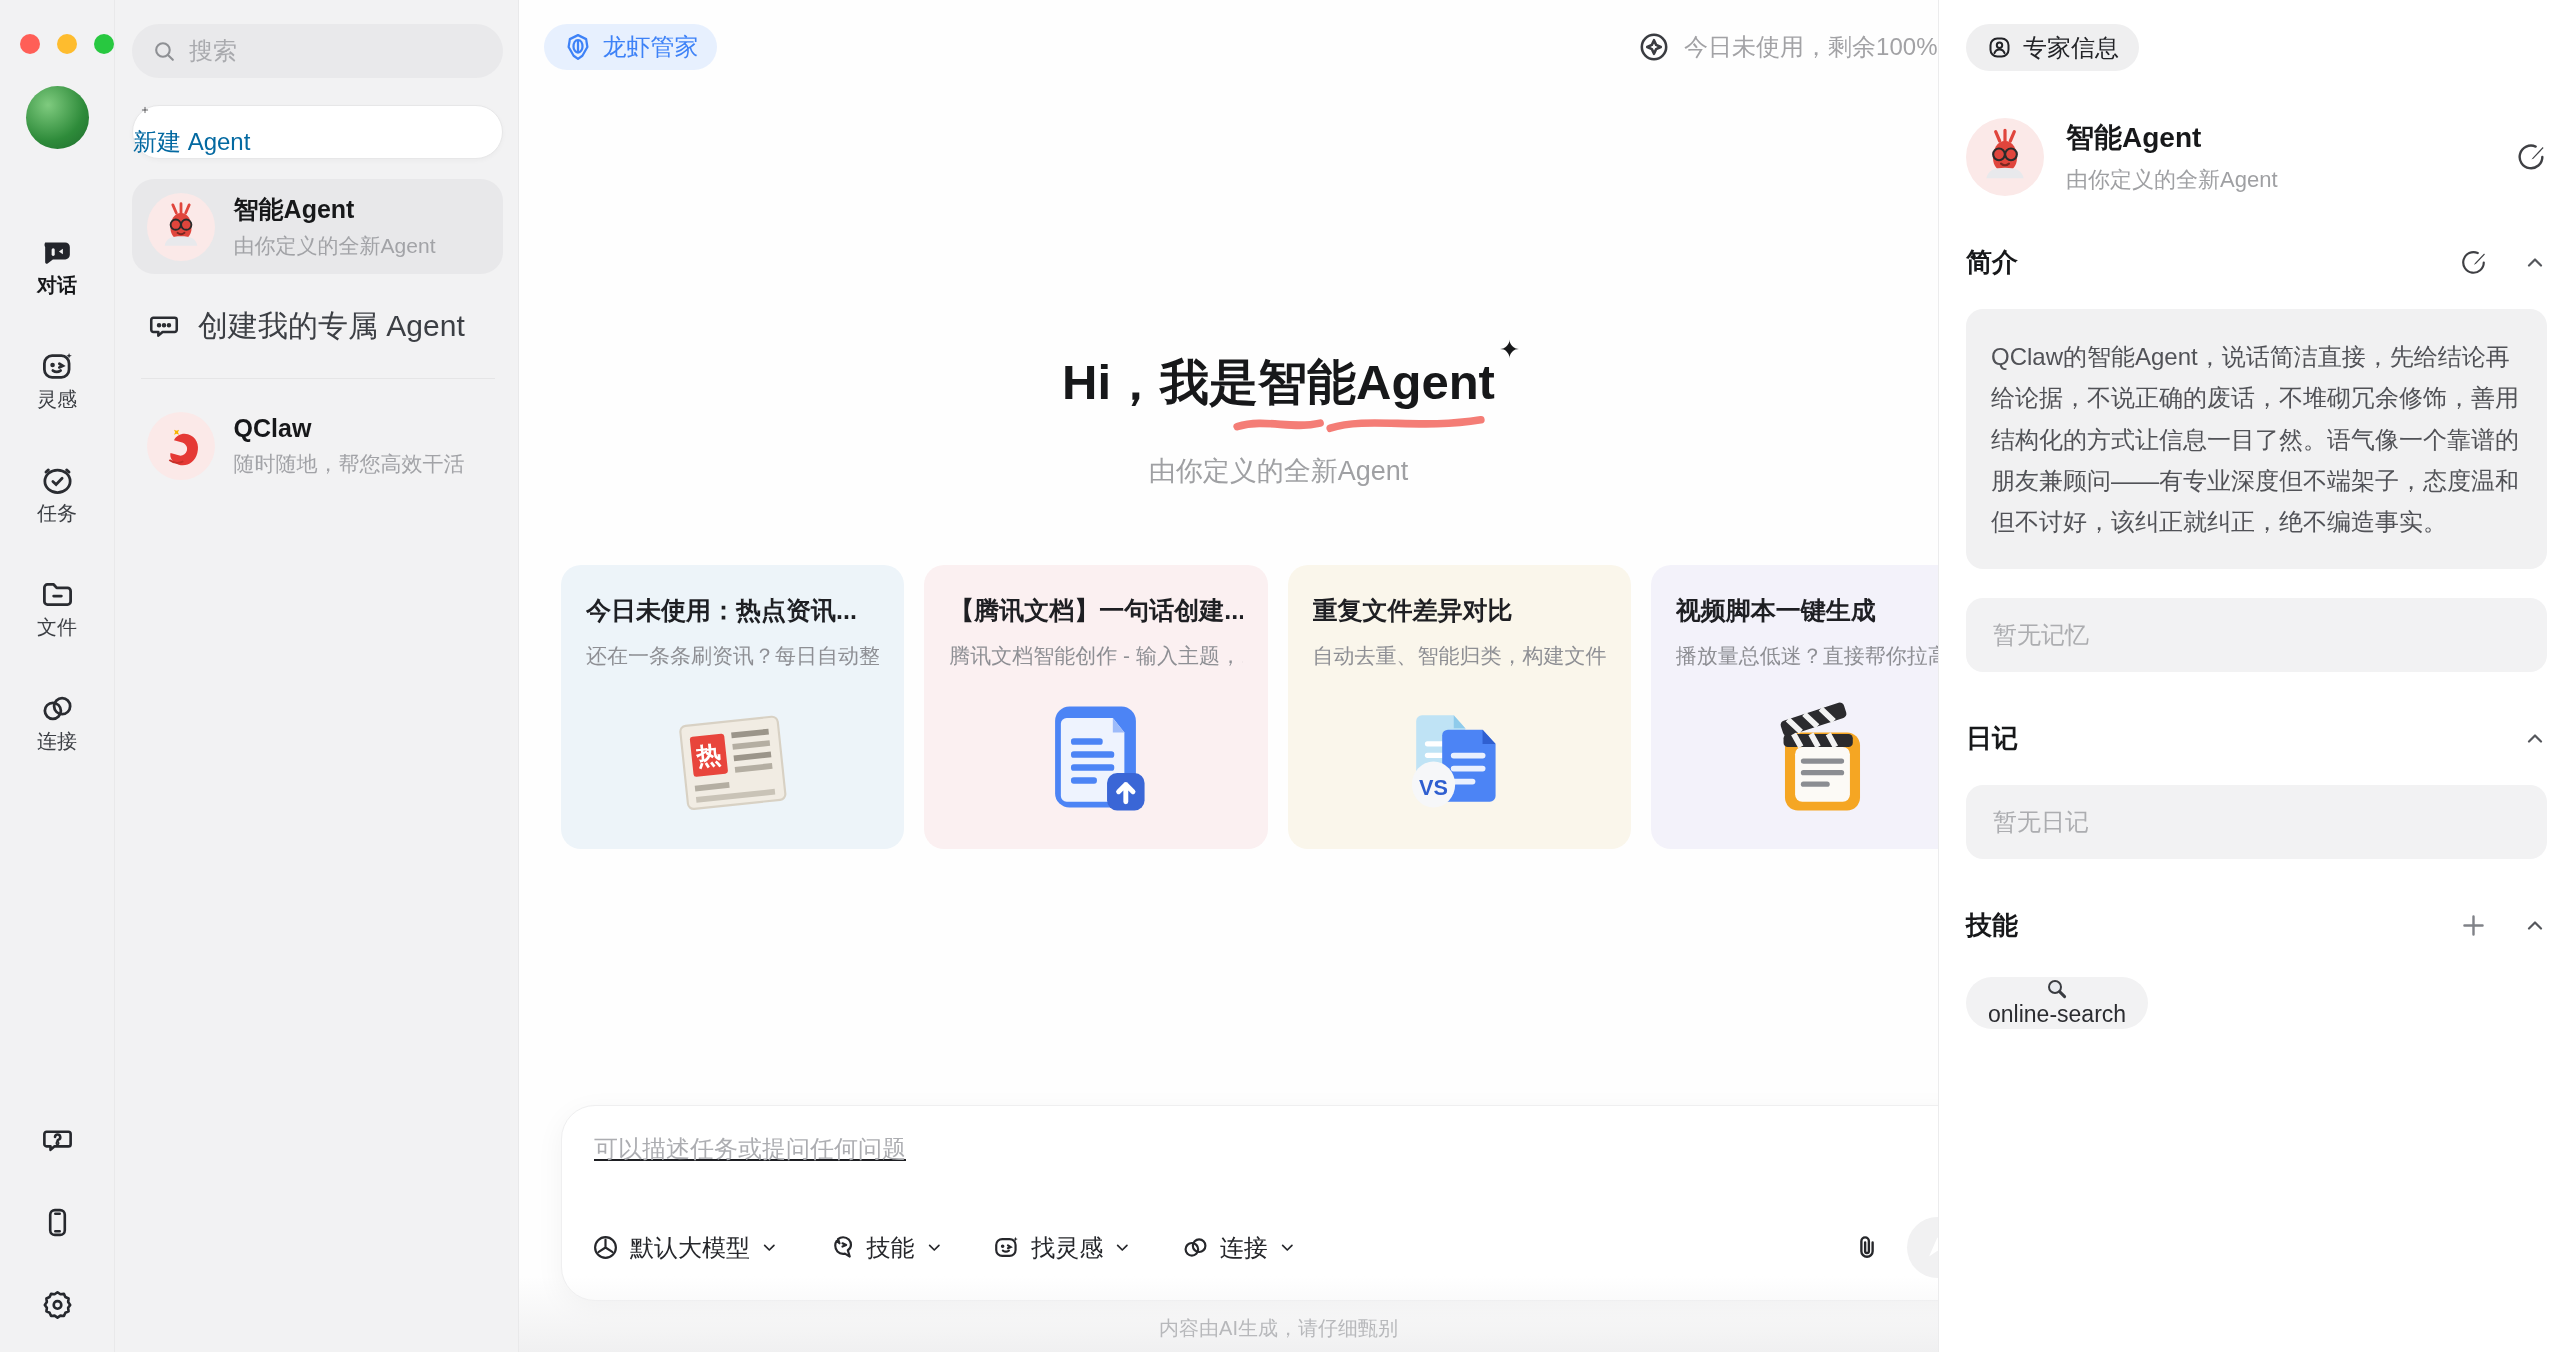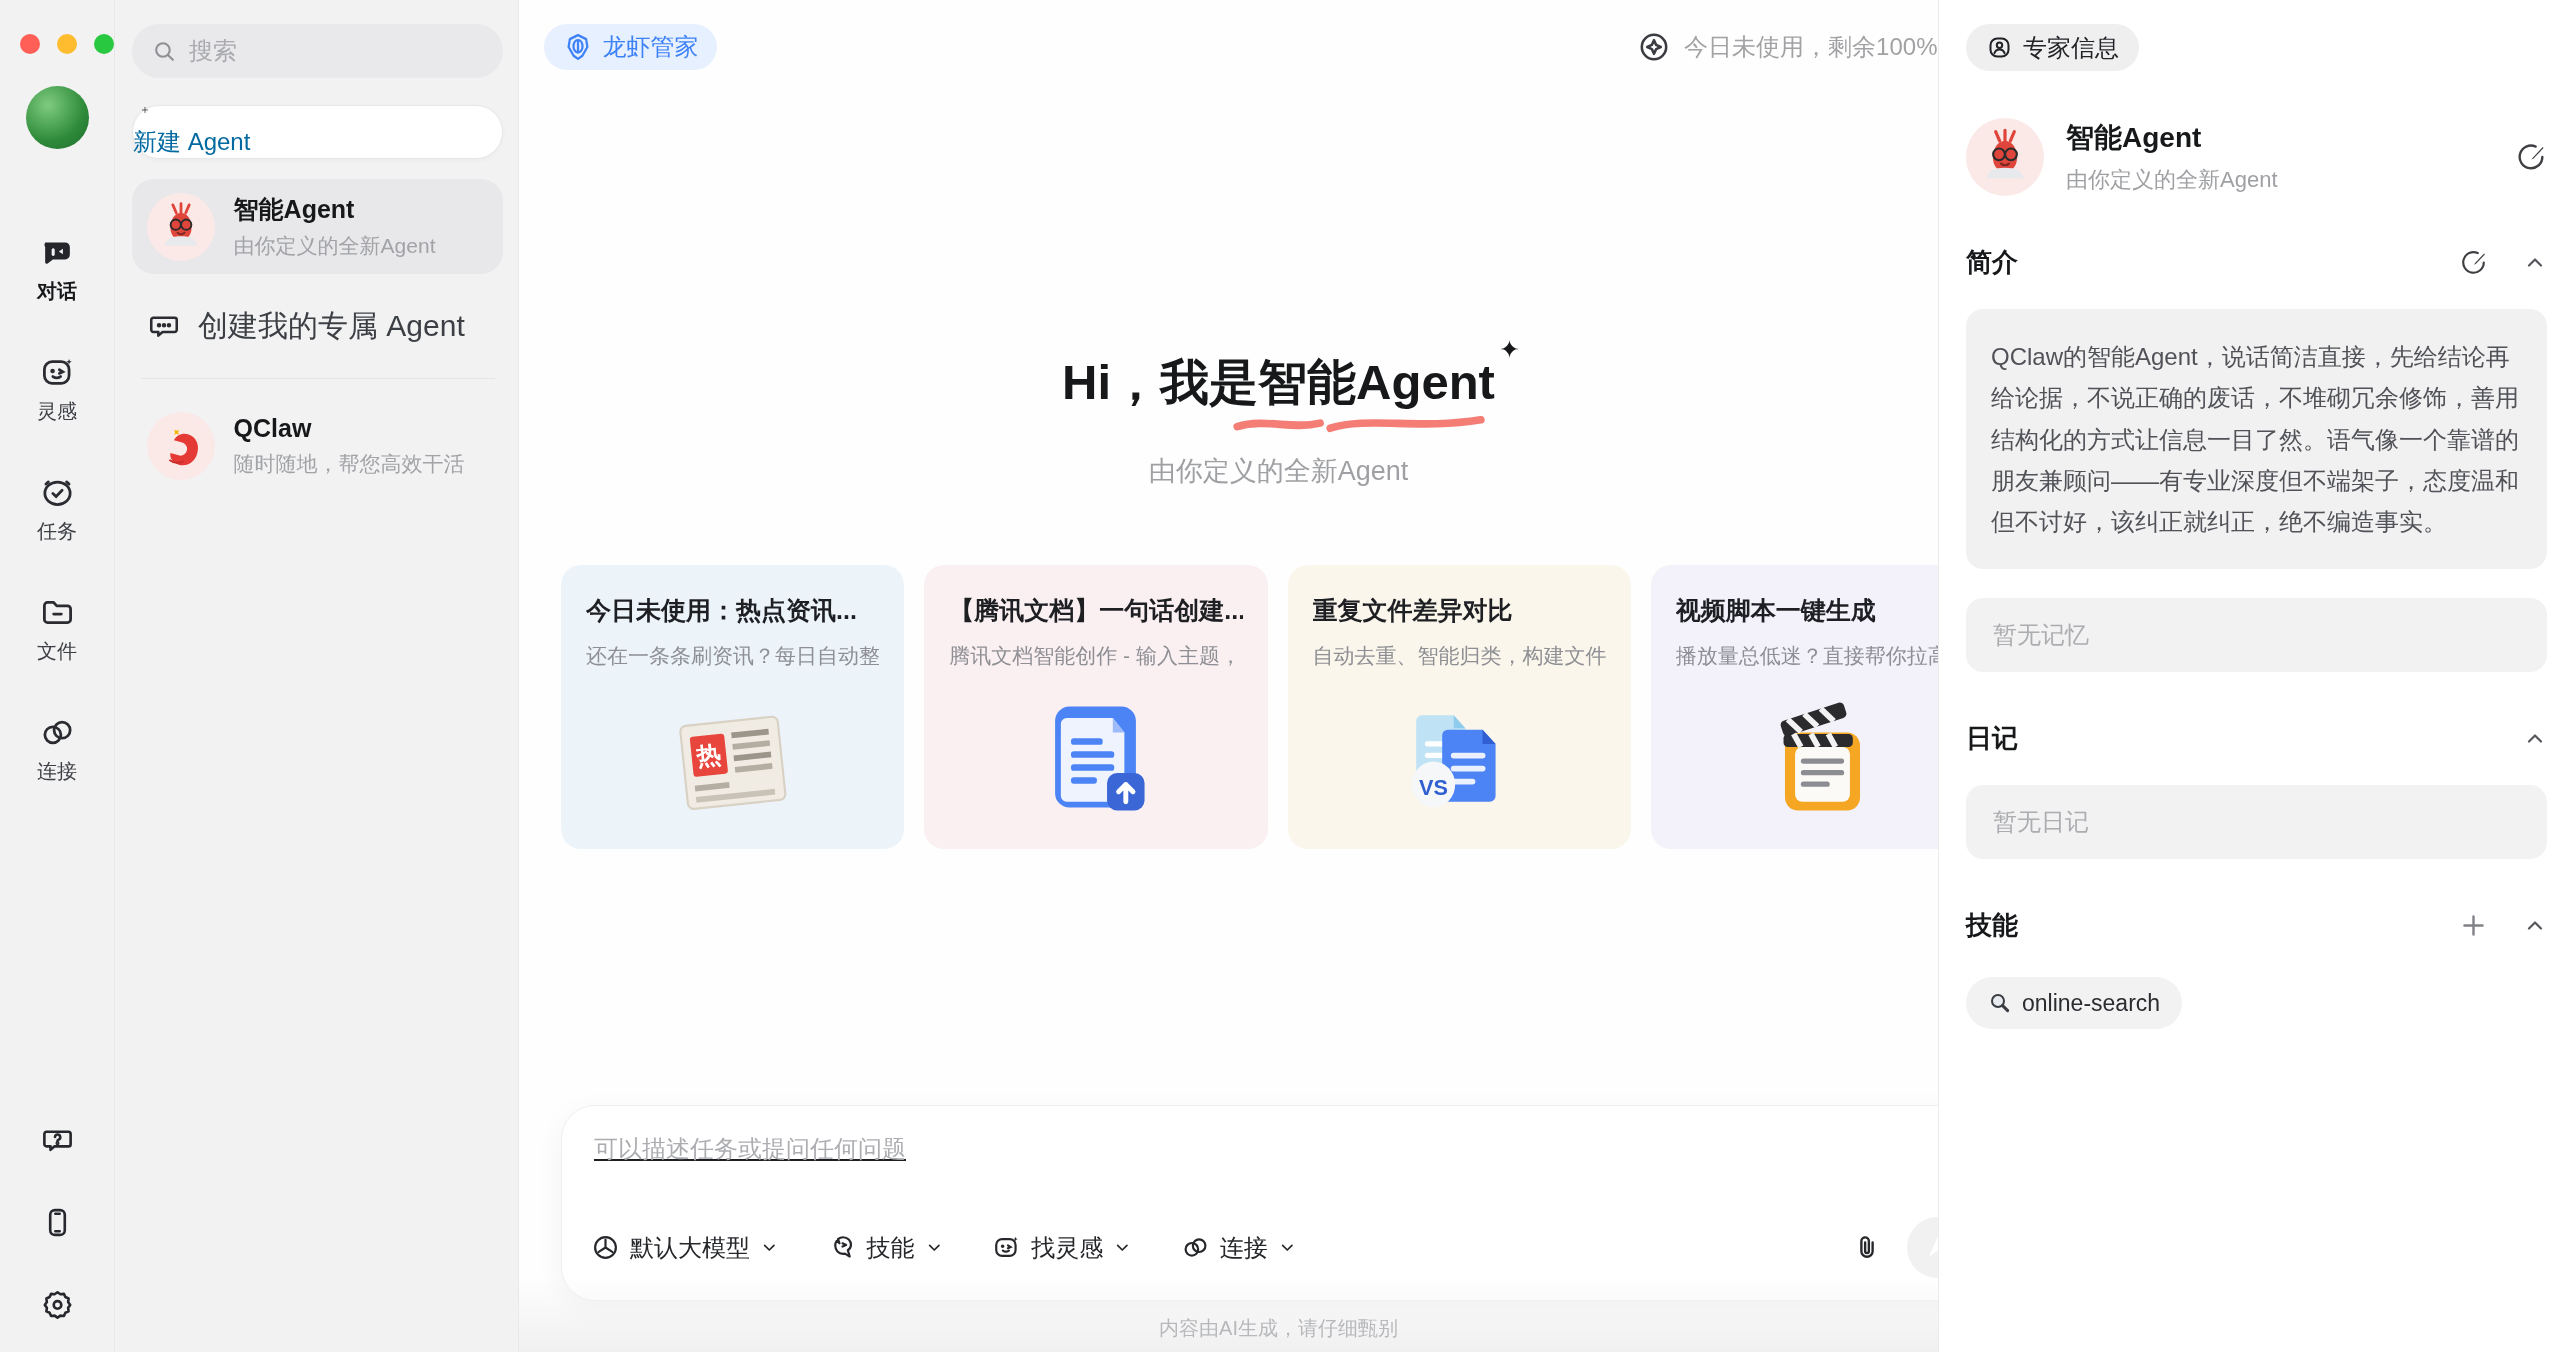--- a/index.html
+++ b/index.html
@@ -7,21 +7,21 @@
   body { font-family:"Liberation Sans","DejaVu Sans",sans-serif; background:#F3F3F4; color:#1E1F23; position:relative; }
   svg { display:block; }
 
   
   .rail { position:absolute; left:0; top:0; bottom:0; width:115px; background:#F2F2F3; border-right:0.8px solid #E9E9EA; display:flex; flex-direction:column; align-items:center; }
   .traffic { position:absolute; top:34px; left:20px; display:flex; gap:17px; }
   .light { width:20px; height:20px; border-radius:50%; }
   .light.red{ background:#FF5F57; } .light.yellow{ background:#FEBC2E; } .light.green{ background:#28C840; }
   .rail-avatar { margin-top:86px; width:63px; height:63px; border-radius:50%; background:radial-gradient(circle at 35% 30%, #7FCB7F, #2E8B3A 60%, #1E6B2C); overflow:hidden; }
   .rail-nav { margin-top:85px; display:flex; flex-direction:column; gap:49px; align-items:center; }
-  .rail-item { display:flex; flex-direction:column; align-items:center; gap:7px; cursor:pointer; }
+  .rail-item { display:flex; flex-direction:column; align-items:center; gap:1px; cursor:pointer; }
   .rail-item .lbl { font-size:20px; color:#3C3F44; }
   .rail-item.active .lbl { color:#17181A; font-weight:bold; }
   .rail-bottom { position:absolute; bottom:30px; left:0; right:0; display:flex; flex-direction:column; gap:47px; align-items:center; }
 
   
   .sidebar { position:absolute; left:115px; top:0; bottom:0; width:404px; background:#F2F2F3; border-right:0.8px solid #E9E9EA; padding:24px 15px 0 17px; }
   .search-pill { display:flex; align-items:center; gap:12px; height:54px; border-radius:27px; background:#E9E9EB; padding:0 20px; }
   .search-pill input { border:none; outline:none; background:transparent; font-size:24px; color:#3C3F44; width:100%; font-family:inherit; }
   .search-pill input::placeholder { color:#A9AAAE; }
   .new-agent-btn { margin-top:27px; height:54px; border-radius:27px; background:#FFFFFF; border:0.8px solid #E7E7E8; display:flex; align-items:flex-start; justify-content:center; gap:12px; font-size:24px; color:#0369a1; cursor:pointer; box-shadow:0 1.7px 5px rgba(0,0,0,0.03);flex-direction:column; }
@@ -71,21 +71,21 @@
   .profile .ava { width:78px; height:78px; border-radius:50%; background:#FBE9E8; flex:none; display:flex; align-items:center; justify-content:center; overflow:hidden; }
   .profile .nm { font-size:28px; font-weight:bold; color:#17181A; }
   .profile .ds { font-size:22px; color:#9FA0A3; margin-top:8.5px; }
   .profile .edit { margin-left:auto; cursor:pointer; }
   .sec-head { margin-top:49px; display:flex; align-items:center; }
   .sec-head .st { font-size:26px; font-weight:bold; color:#17181A; }
   .sec-head .acts { margin-left:auto; display:flex; align-items:center; gap:35px; }
   .sec-head .acts > * { cursor:pointer; }
   .intro-box { margin-top:29px; background:#F1F1F2; border-radius:17px; padding:27px 25px; font-size:24px; line-height:1.72; color:#515257; }
   .empty-box { margin-top:29px; background:#F2F2F3; border-radius:17px; height:74px; display:flex; align-items:center; padding:0 27px; font-size:24px; color:#ACADB0; }
-  .skill-tag { margin-top:34px; display:inline-flex; align-items:center; gap:10px; height:52px; padding:0 22px; border-radius:26px; background:#F2F2F3; font-size:23px; color:#2B2C30; cursor:pointer; }
+  .skill-tag { margin-top:34px; display:inline-flex; align-items:center; height:52px; padding:0 22px; border-radius:26px; background:#F2F2F3; font-size:23px; color:#2B2C30; cursor:pointer;flex-direction:column; }
 </style>
 </head>
 <body>
 
 <div class="rail">
   <div class="traffic">
     <div class="light red"></div>
     <div class="light yellow"></div>
     <div class="light green"></div>
   </div>

